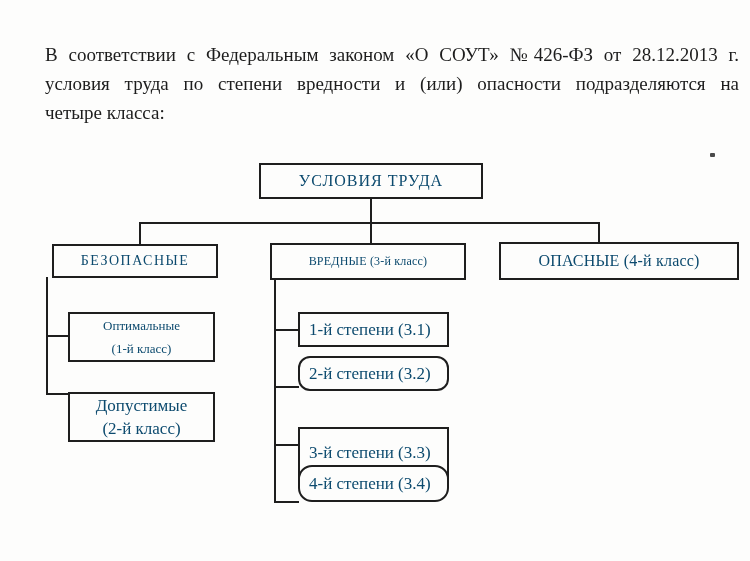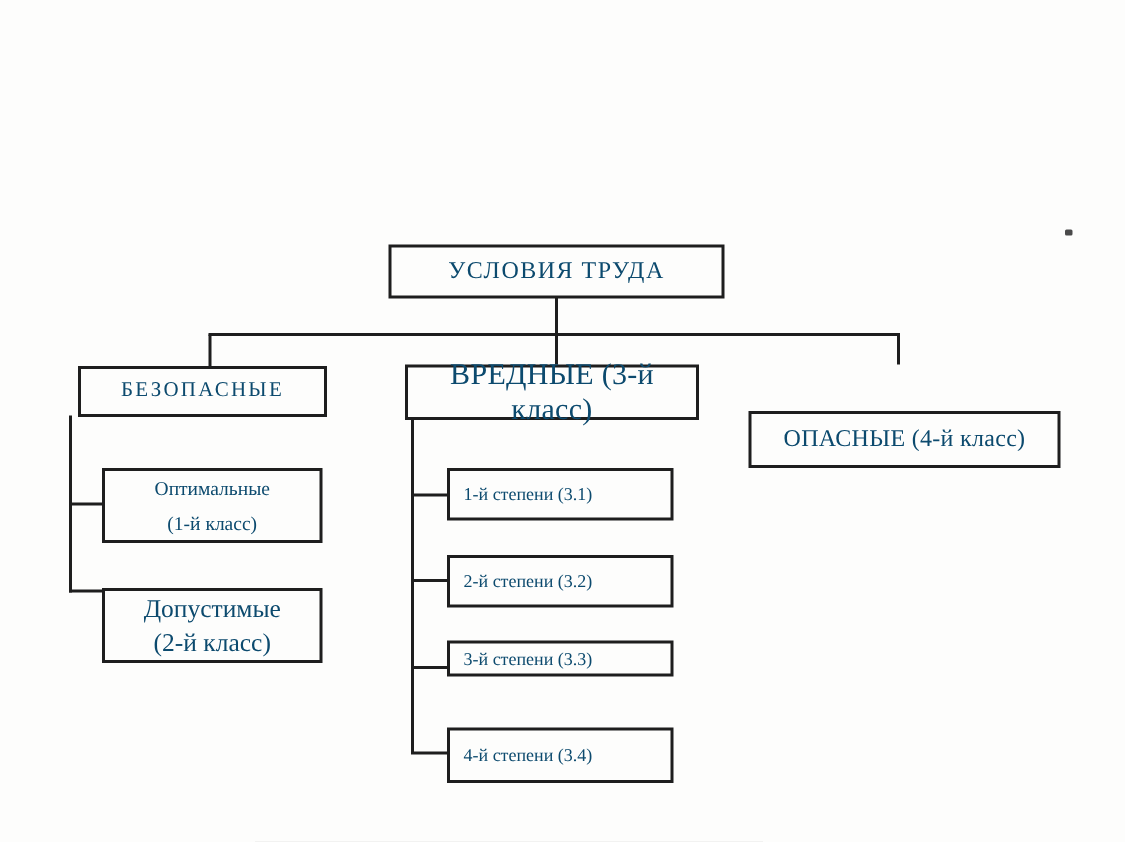--- a/index.html
+++ b/index.html
@@ -43,31 +43,31 @@
     background: #fdfdfc;
     display: flex;
     align-items: center;
     justify-content: center;
     text-align: center;
     white-space: pre-line;
     color: #0c4a6e;
   }
   .box-root      { left: 259px; top: 163px; width: 224px; height: 36px; font-size: 16px; letter-spacing: 1px; }
   .box-safe      { left: 52px;  top: 244px; width: 166px; height: 34px; font-size: 14px; letter-spacing: 1.5px; }
-  .box-harmful   { left: 270px; top: 243px; width: 196px; height: 37px; font-size: 20px; letter-spacing: 0.2px; }
-  .box-dangerous { left: 499px; top: 242px; width: 208px; height: 38px; font-size: 16px; letter-spacing: 0.2px; margin-top: 32px; }
+  .box-harmful   { left: 270px; top: 243px; width: 196px; height: 37px; font-size: 12px; letter-spacing: 0.2px; }
+  .box-dangerous { left: 499px; top: 242px; width: 240px; height: 38px; font-size: 16px; letter-spacing: 0.2px; }
 
   .box-optimal   { left: 68px; top: 312px; width: 147px; height: 50px; font-size: 13px; line-height: 23px; }
   .box-allowable { left: 68px; top: 392px; width: 147px; height: 50px; font-size: 17px; line-height: 23px; }
 
-  .box-deg       { left: 298px; width: 151px; font-size: 12px; justify-content: flex-start; padding-left: 9px; }
+  .box-deg       { left: 298px; width: 151px; font-size: 17px; justify-content: flex-start; padding-left: 9px; }
   .box-deg-0 { top: 312px; height: 35px; }
-  .box-deg-1 { top: 370px; height: 35px; }
-  .box-deg-2 { top: 427px; height: 24px; }
-  .box-deg-3 { top: 485px; height: 37px; }
+  .box-deg-1 { top: 356px; height: 35px; border-radius: 12px; }
+  .box-deg-2 { top: 427px; height: 52px; }
+  .box-deg-3 { top: 465px; height: 37px; border-radius: 14px; }
 
   
   .line {
     position: absolute;
     background: #1e1e1e;
   }
   .ln-root-v      { left: 370px; top: 198px; width: 2px;   height: 26px; }
   .ln-h           { left: 139px; top: 222px; width: 461px; height: 2px;  }
   .ln-drop-safe   { left: 139px; top: 223px; width: 2px;   height: 22px; }
   .ln-drop-harm   { left: 370px; top: 223px; width: 2px;   height: 21px; }
@@ -90,20 +90,25 @@
     width: 5px; height: 4px;
     background: #4a4a4a;
     border-radius: 1px;
   }
 </style>
 </head>
 <body>
 
 <div class="page">
 
+  <div class="intro">
+    <div class="jline">В соответствии с Федеральным законом «О СОУТ» №426-ФЗ от 28.12.2013 г.</div>
+    <div class="jline">условия труда по степени вредности и (или) опасности подразделяются на</div>
+    <div class="lline">четыре класса:</div>
+  </div>
 
   <span class="artifact-dot"></span>
 
   <div class="box box-root">УСЛОВИЯ ТРУДА</div>
 
   <span class="line ln-root-v"></span>
   <span class="line ln-h"></span>
   <span class="line ln-drop-safe"></span>
   <span class="line ln-drop-harm"></span>
   <span class="line ln-drop-danger"></span>

